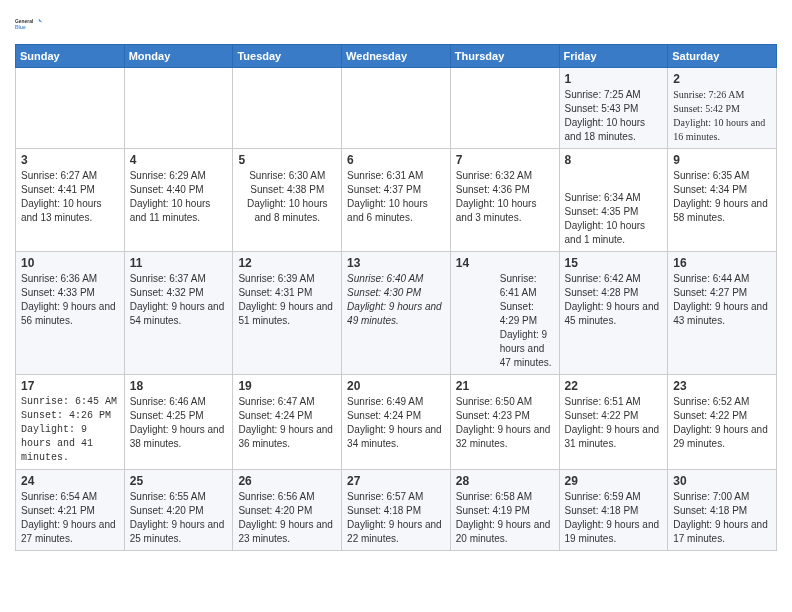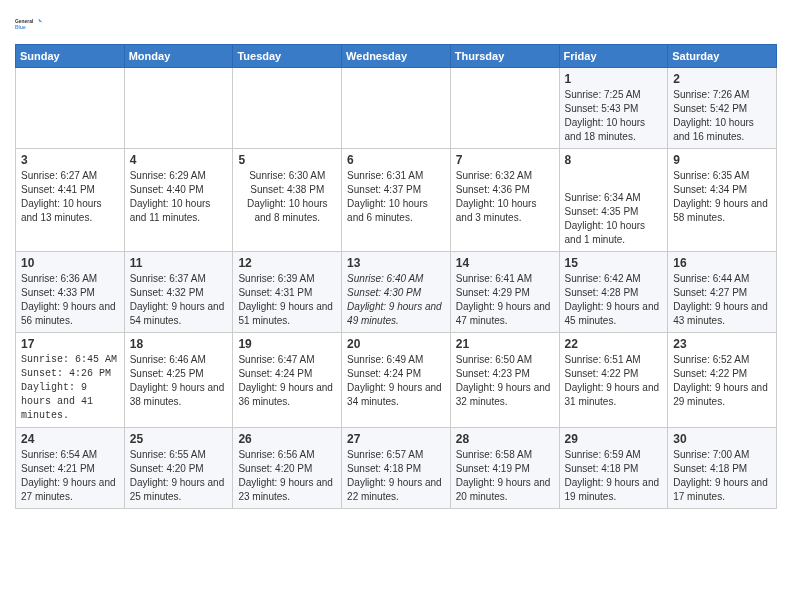--- a/index.html
+++ b/index.html
@@ -119,21 +119,21 @@
         <td class="empty-cell"></td>
         <td class="empty-cell"></td>
         <td>
           <span class="day-number">1</span>
           <div class="day-info" style="white-space: pre-line;">Sunrise: 7:25 AM
 Sunset: 5:43 PM
 Daylight: 10 hours and 18 minutes.</div>
         </td>
         <td>
           <span class="day-number">2</span>
-          <div class="day-info" style="white-space: pre-line;">Sunrise: 7:26 AM
+          <div class="day-info" style="white-space: pre-line; font-family: Liberation Serif, serif;">Sunrise: 7:26 AM
 Sunset: 5:42 PM
 Daylight: 10 hours and 16 minutes.</div>
         </td>
       </tr>
       <tr>
         <td>
           <span class="day-number">3</span>
           <div class="day-info" style="white-space: pre-line;">Sunrise: 6:27 AM
 Sunset: 4:41 PM
 Daylight: 10 hours and 13 minutes.</div>
@@ -195,21 +195,21 @@
 Daylight: 9 hours and 51 minutes.</div>
         </td>
         <td>
           <span class="day-number">13</span>
           <div class="day-info" style="white-space: pre-line; font-style: italic;">Sunrise: 6:40 AM
 Sunset: 4:30 PM
 Daylight: 9 hours and 49 minutes.</div>
         </td>
         <td>
           <span class="day-number">14</span>
-          <div class="day-info" style="white-space: pre-line;">Sunrise: 6:41 AM
+          <div class="day-info" style="white-space: pre-line; margin-left: 44px;">Sunrise: 6:41 AM
 Sunset: 4:29 PM
 Daylight: 9 hours and 47 minutes.</div>
         </td>
         <td>
           <span class="day-number">15</span>
           <div class="day-info" style="white-space: pre-line;">Sunrise: 6:42 AM
 Sunset: 4:28 PM
 Daylight: 9 hours and 45 minutes.</div>
         </td>
         <td>

